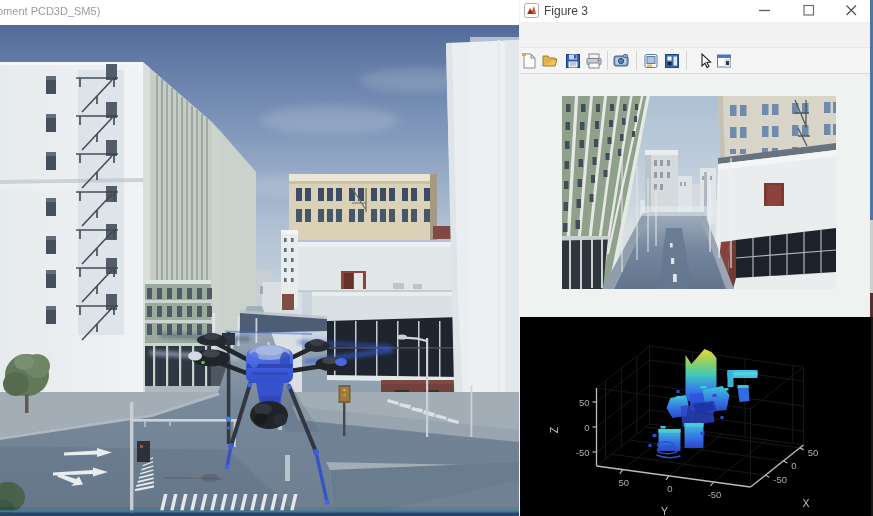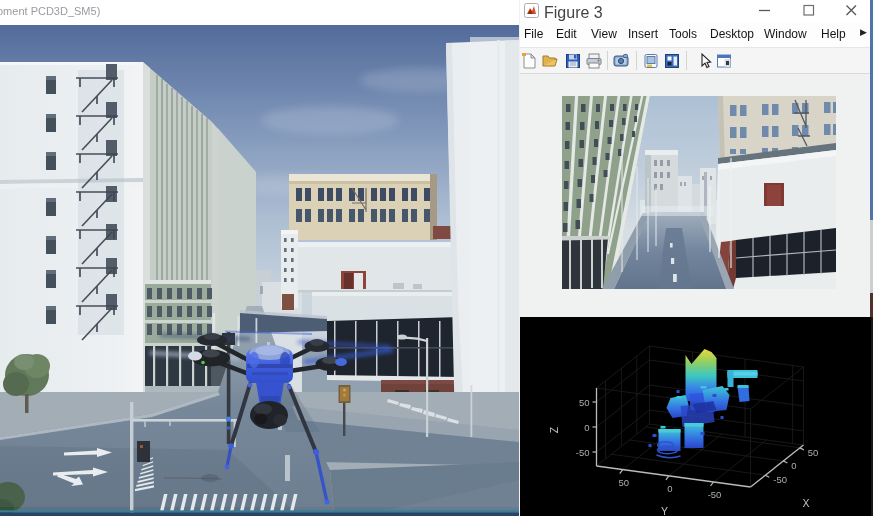--- a/index.html
+++ b/index.html
@@ -1,21 +1,21 @@
 <!DOCTYPE html>
 <html><head><meta charset="utf-8"><style>
 html,body{margin:0;padding:0;background:#fff;}
 *{box-sizing:border-box;}
 #root{position:relative;width:873px;height:516px;overflow:hidden;font-family:"Liberation Sans",sans-serif;background:#fff;}
 #left{position:absolute;left:0;top:0;width:519px;height:516px;border-radius:23px;}
 #ltitle{position:absolute;left:-3px;top:0;width:522px;height:25px;background:#fff;color:#989ba0;font-size:11px;line-height:23px;white-space:nowrap;overflow:hidden;}
 #scene{position:absolute;left:0;top:25px;filter:blur(0.55px);}
 #right{position:absolute;left:519px;top:0;width:354px;height:516px;background:#f1f1f2;}
 #rtitle{position:absolute;left:1px;top:0;width:353px;height:22px;background:#fff;}
-#rtitle .txt{position:absolute;left:24px;top:4px;font-size:16px;color:#444;}
+#rtitle .txt{position:absolute;left:24px;top:4px;font-size:12px;color:#444;}
 #menubar{position:absolute;left:1px;top:22px;width:353px;height:25px;background:#fdfdfd;}
 #menubar span{position:absolute;top:5px;font-size:12px;color:#141414;}
 #toolbar{position:absolute;left:1px;top:47px;width:353px;height:27px;background:#f5f5f6;border-top:1px solid #e6e6e6;border-bottom:1px solid #dadada;}
 #toolbar svg{position:absolute;top:4px;}
 .tsep{position:absolute;top:3px;width:1px;height:19px;background:#d4d4d4;}
 #canvas{position:absolute;left:7px;top:74px;width:343px;height:243px;background:#f0f1f1;}
 #camsvg{position:absolute;left:43px;top:96px;filter:blur(0.55px);}
 #plotsvg{position:absolute;left:1px;top:317px;}
 #redge{position:absolute;left:351px;top:0;width:3px;height:317px;background:#cdced0;}
 </style></head>
@@ -447,31 +447,20 @@
       <rect x="0.5" y="0.5" width="14" height="14" rx="2" fill="#fff" stroke="#adadad"></rect>
       <path d="M3 11 L6 5 L8 8 L10 3 L12 11 Z" fill="#d4502a"></path>
       <path d="M6.5 6 L9 11 L3.5 11 Z" fill="#8c2f10"></path>
     </svg>
     <div class="txt">Figure 3</div>
     <svg style="position:absolute;left:0;top:0" width="353" height="22" viewBox="0 0 353 22">
       <line x1="239" y1="10.5" x2="250" y2="10.5" stroke="#5a5a5a" stroke-width="1.3"></line>
       <rect x="284" y="5.5" width="9.5" height="9.5" fill="none" stroke="#6e6e6e" stroke-width="1.2"></rect>
       <path d="M326.5 5.5 L336 15 M336 5.5 L326.5 15" stroke="#555" stroke-width="1.3"></path>
     </svg>
-  </div>
-  <div id="menubar">
-    <span style="left:4px">File</span>
-    <span style="left:36px">Edit</span>
-    <span style="left:71px">View</span>
-    <span style="left:108px">Insert</span>
-    <span style="left:149px">Tools</span>
-    <span style="left:190px">Desktop</span>
-    <span style="left:244px">Window</span>
-    <span style="left:301px">Help</span>
-    <span style="left:340px;font-size:9px;color:#222">▶</span>
   </div>
   <div id="toolbar">
 <svg style="left:0px" width="18" height="18" viewBox="0 0 18 18">
           <path d="M4 2 h7 l4 4 v10 h-11 z" fill="#fdfdfd" stroke="#8a8f96"></path>
           <path d="M11 2 l4 4 h-4 z" fill="#d8dbe0" stroke="#8a8f96"></path>
           <rect x="2" y="1" width="4" height="3" fill="#e8a33d"></rect>
         </svg>
 <svg style="left:21px" width="18" height="18" viewBox="0 0 18 18">
           <path d="M2 14 L4 7 h12 l-2 7 z" fill="#f0c560" stroke="#a07d28"></path>
           <path d="M2 14 V4 h5 l1.5 2 H14 v2" fill="#e2b24e" stroke="#a07d28"></path>

